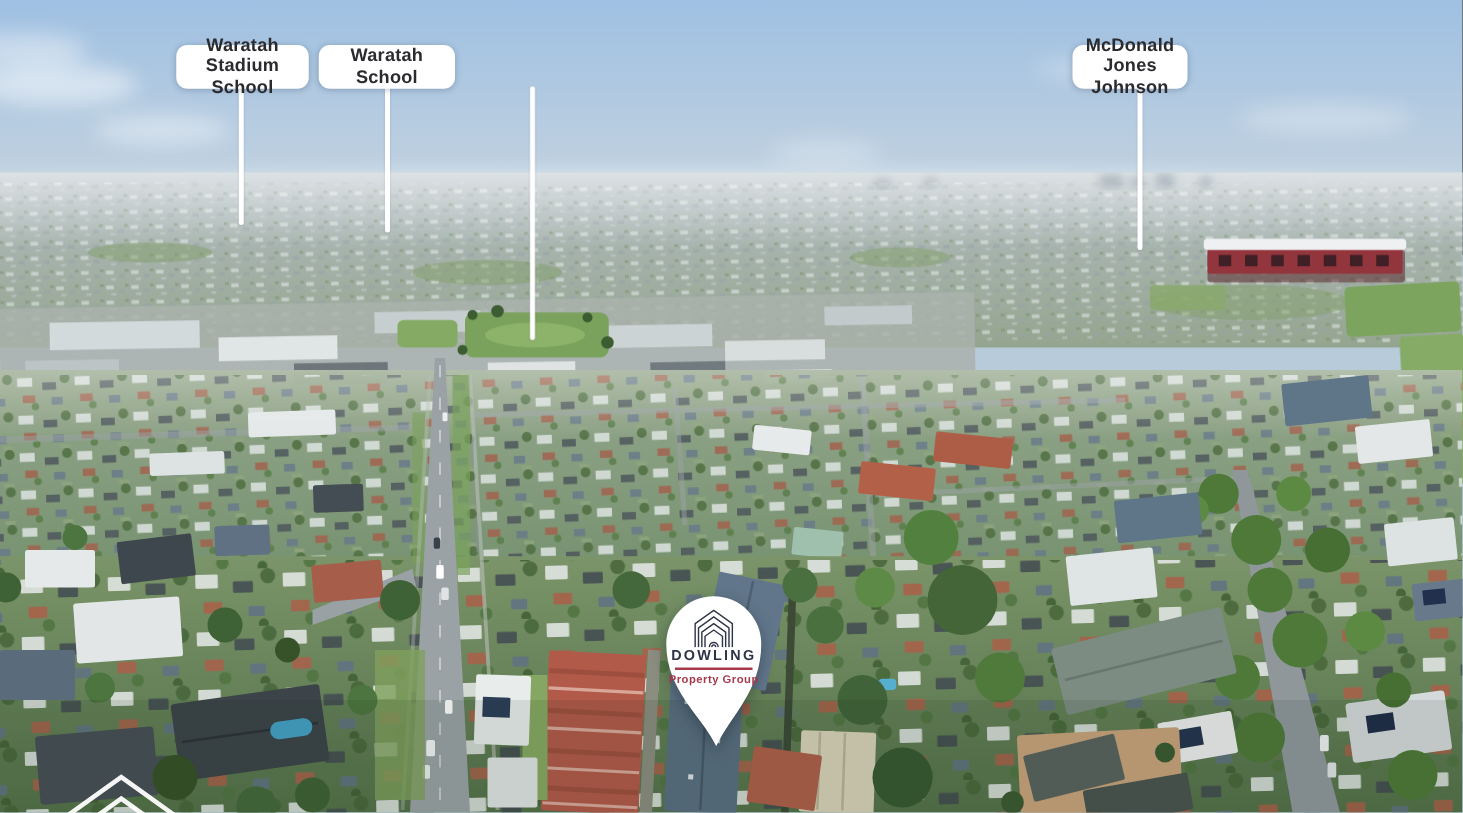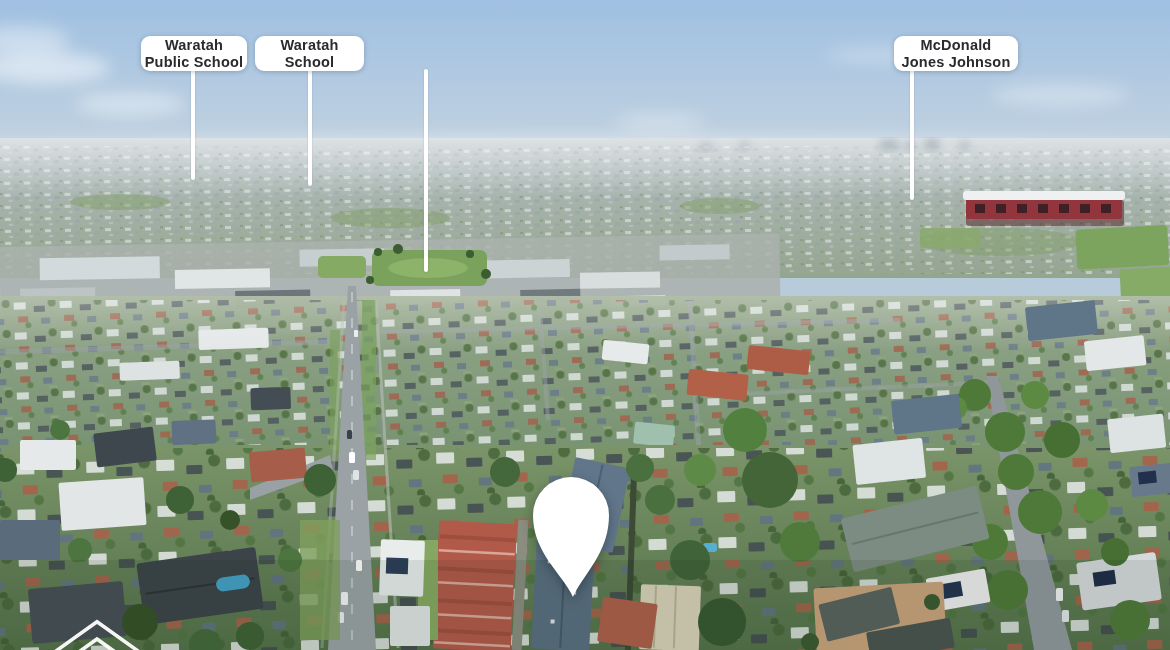--- a/index.html
+++ b/index.html
@@ -395,35 +395,43 @@
     <rect x="0" y="560" width="1170" height="90" fill="#14281466" opacity="0.25"></rect>
   </svg>
 
   <div class="leader" style="left:191px;top:69px;height:111px"></div>
   <div class="leader" style="left:308px;top:69px;height:117px"></div>
   <div class="leader" style="left:424px;top:69px;height:203px"></div>
   <div class="leader" style="left:910px;top:69px;height:131px"></div>
 
   <div class="callout" style="left:141px;top:36px;width:106px">
     <span>Waratah</span>
-    <span>Public School</span>
+    <span>Stadium School</span>
   </div>
   <div class="callout" style="left:255px;top:36px;width:109px">
     <span>Waratah</span>
     <span>School</span>
   </div>
-  <div class="callout" style="left:894px;top:36px;width:124px">
+  <div class="callout" style="left:858px;top:36px;width:92px">
     <span>McDonald</span>
     <span>Jones Johnson</span>
   </div>
 
   <div class="pin">
     <svg class="drop" width="115" height="135" viewBox="0 0 115 135">
       <path d="M57,129 C46,105 17,85 17,47 A38,38 0 1 1 93,47 C93,85 68,105 57,129 Z" fill="#ffffff"></path>
     </svg>
+    <div class="pin-content">
+      <svg class="pin-logo" width="36" height="34" viewBox="0 0 100 96">
+        <use href="#logo-house"></use>
+      </svg>
+      <div class="brand-name">DOWLING</div>
+      <div class="brand-rule"></div>
+      <div class="brand-tagline">Property Group</div>
+    </div>
   </div>
 
   <div class="watermark">
     <svg width="118" height="110" viewBox="0 0 100 96">
       <use href="#logo-house"></use>
     </svg>
   </div>
 
 </div>
 

